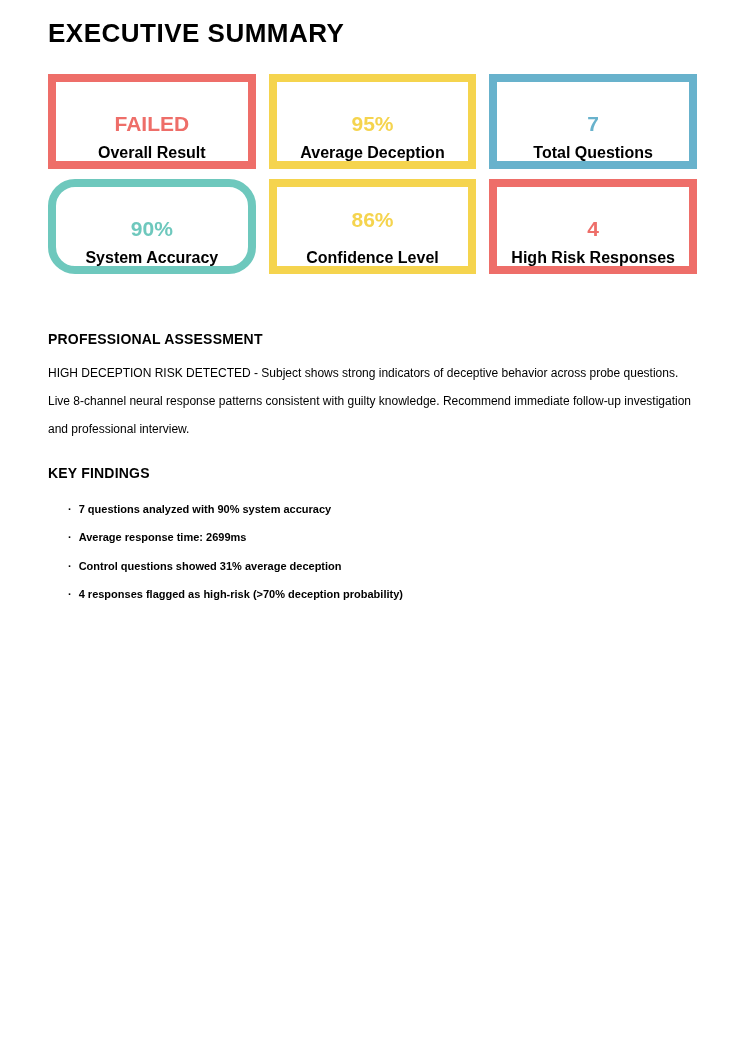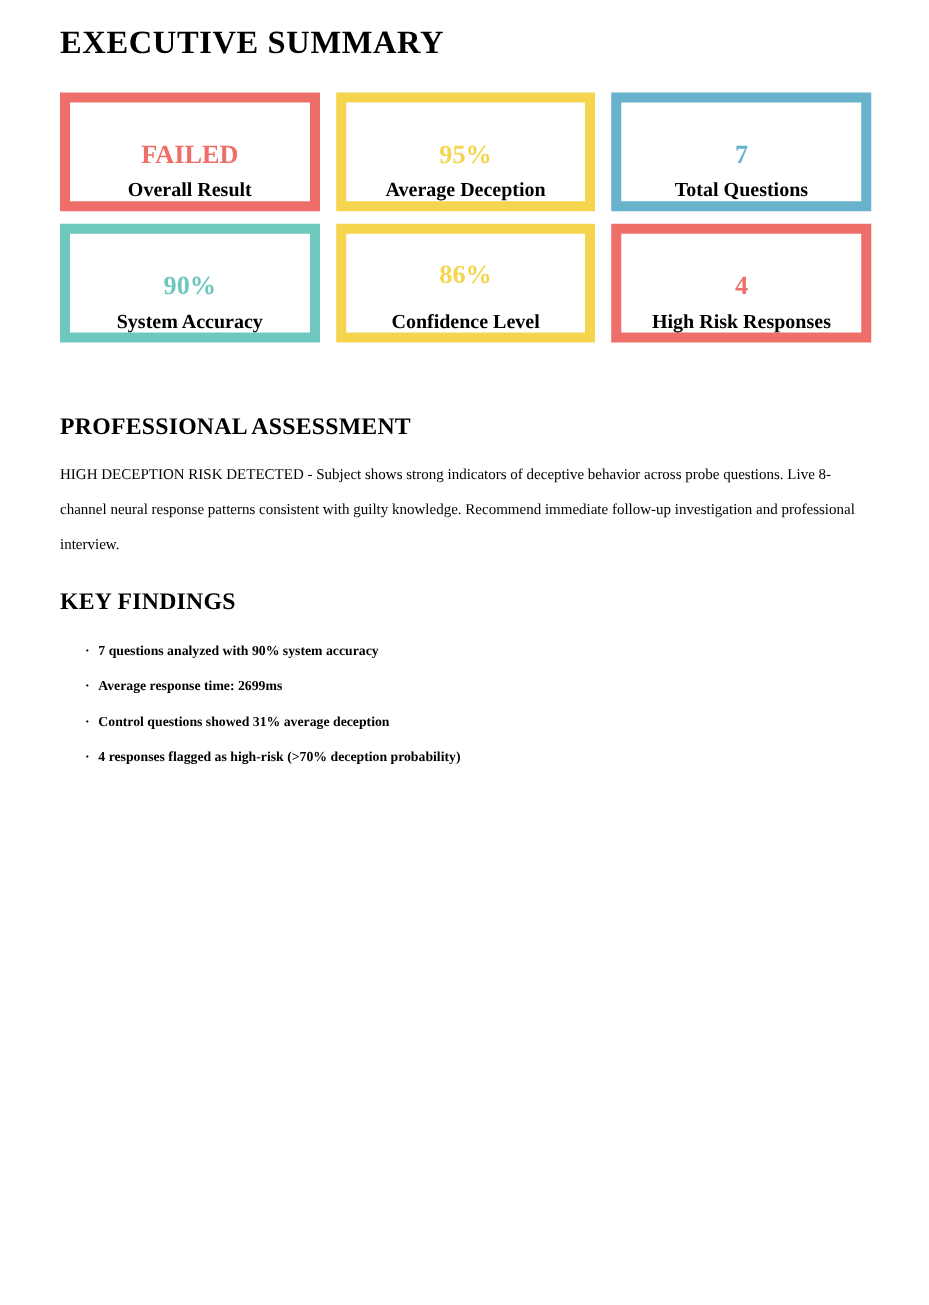--- a/index.html
+++ b/index.html
@@ -1,20 +1,20 @@
 <!DOCTYPE html>
 <html><head>
 <meta charset="utf-8">
 <style>
   html,body { margin:0; padding:0; background:#ffffff; }
   .page {
     position:relative;
     width:743px; height:828px;
     background:#ffffff;
-    font-family:Liberation Serif, serif;
+    font-family:Liberation Sans, sans-serif;
     color:#000000;
     overflow:hidden;
     box-sizing:border-box;
   }
   .content { padding:0 46px 0 48px; }
 
   h1.page-title {
     margin:0; padding-top:19px;
     font-size:26px; font-weight:700;
     letter-spacing:0.5px; line-height:1.12;
@@ -40,21 +40,21 @@
   .stat-value {
     font-size:21px; font-weight:700; line-height:1;
   }
   .stat-label {
     font-size:16px; font-weight:700; line-height:1;
     color:#000000;
   }
 
   h2.section-heading {
     margin:0;
-    font-size:19px; font-weight:700;
+    font-size:14px; font-weight:700;
     letter-spacing:0.2px; line-height:1.2;
     color:#000000;
   }
   .assessment-section { margin-top:57px; }
   .assessment-body {
     margin:11px 0 0 0;
     font-size:12px; font-weight:400;
     line-height:28px;
     color:#000000;
     max-width:650px;
@@ -101,21 +101,21 @@
   <div class="stat-card" style="border-color: rgb(245, 212, 78);">
     <div class="stat-value" style="color: rgb(245, 212, 78);">95%</div>
     <div class="stat-label">Average Deception</div>
   </div>
 
   <div class="stat-card" style="border-color: rgb(104, 178, 204);">
     <div class="stat-value" style="color: rgb(104, 178, 204);">7</div>
     <div class="stat-label">Total Questions</div>
   </div>
 
-  <div class="stat-card" style="border-color: rgb(110, 200, 189);">
+  <div class="stat-card" style="border-color: rgb(110, 200, 189); border-radius: 27px;">
     <div class="stat-value" style="color: rgb(110, 200, 189);">90%</div>
     <div class="stat-label">System Accuracy</div>
   </div>
 
   <div class="stat-card" style="border-color: rgb(245, 212, 78); gap: 20px;">
     <div class="stat-value" style="color: rgb(245, 212, 78);">86%</div>
     <div class="stat-label">Confidence Level</div>
   </div>
 
   <div class="stat-card" style="border-color: rgb(238, 110, 105);">

